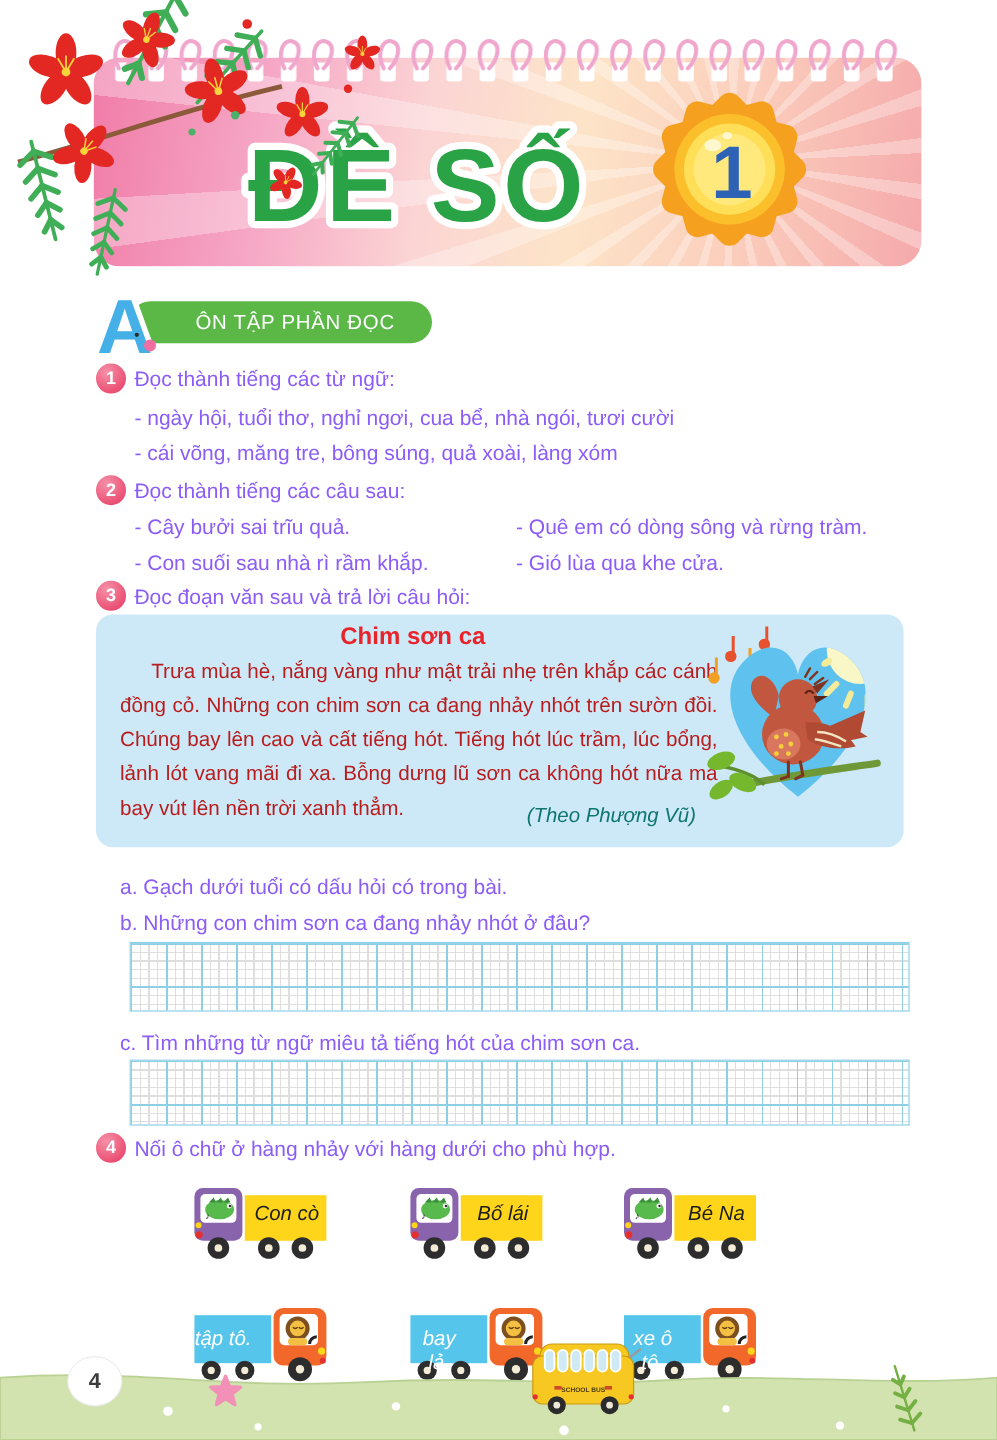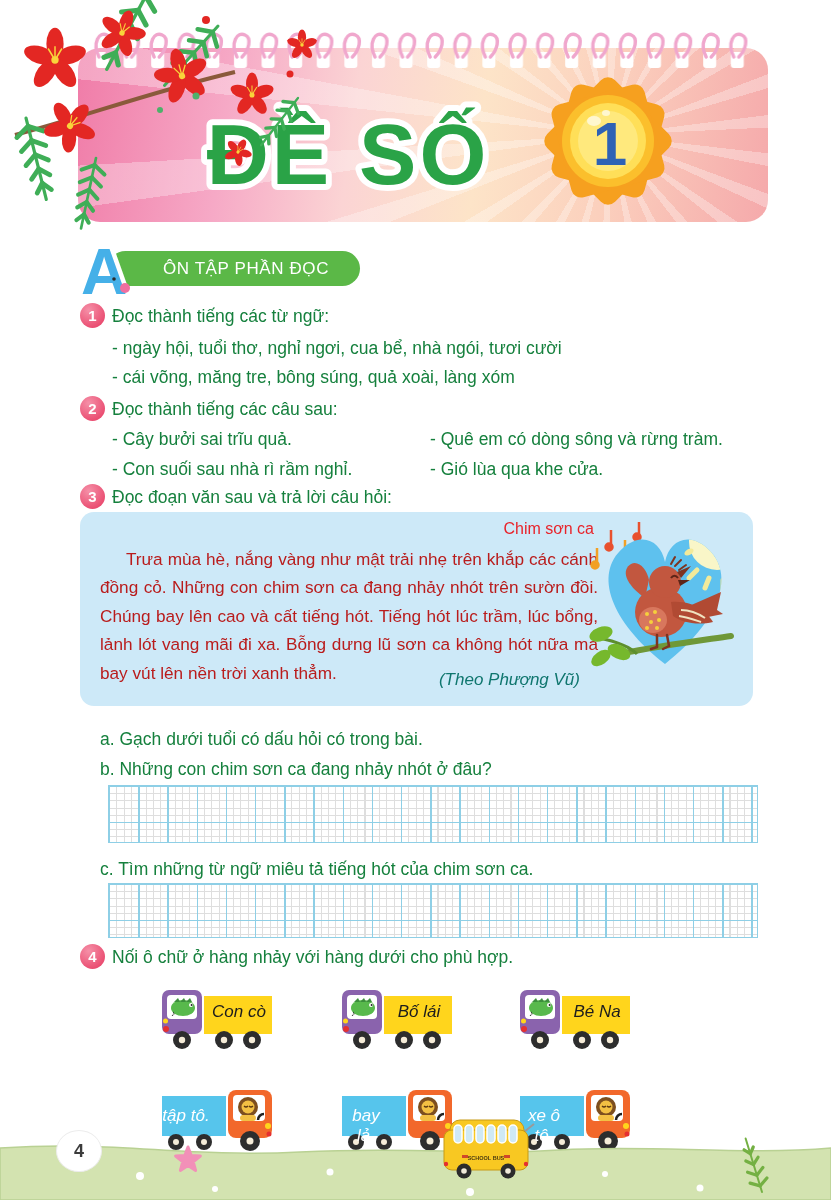--- a/index.html
+++ b/index.html
@@ -20,24 +20,24 @@
     left:108px;top:251px;width:252px;height:35px;border-radius:18px;background:#5bb847;
     display:flex;align-items:center;justify-content:center;padding-left:24px;box-sizing:border-box;
     color:#fff;font-weight:normal;font-size:17px;letter-spacing:.6px;
   }
   
   .qcircle{
     width:25px;height:25px;border-radius:50%;
     background:radial-gradient(circle at 35% 28%, #f590a8, #ea4d71 75%);
     color:#fff;font-weight:bold;font-size:15px;display:flex;align-items:center;justify-content:center;
   }
-  .qtext{font-size:17.5px;color:#15803d;white-space:nowrap;}
+  .qtext{font-size:17.5px;color:#8b5cf6;white-space:nowrap;}
   
   .passage{left:80px;top:512px;width:673px;height:194px;background:#cde9f8;border-radius:14px;}
-  .passage-title{left:14px;top:8px;width:500px;text-align:right;color:#e8232a;font-weight:normal;font-size:16px;}
+  .passage-title{left:14px;top:8px;width:500px;text-align:center;color:#e8232a;font-weight:bold;font-size:20px;}
   .passage-body{
     left:20px;top:33px;width:498px;font-size:17.2px;line-height:28.4px;color:#b91c1c;
     text-align:justify;text-indent:26px;
   }
   .passage-attr{left:20px;top:158px;width:480px;text-align:right;font-style:italic;font-size:17px;color:#0f766e;}
   
   .ogrid{
     width:650px;background:#fff;border:1.6px solid #8ecfe6;box-sizing:border-box;
     background-image:
       repeating-linear-gradient(to right,#8ecfe6 0 1.4px,transparent 1.4px 29.2px),
@@ -157,21 +157,21 @@
 <div class="abs qtext" style="left:112px;top:306px">Đọc thành tiếng các từ ngữ:</div>
 <div class="abs qtext" style="left:112px;top:338px">- ngày hội, tuổi thơ, nghỉ ngơi, cua bể, nhà ngói, tươi cười</div>
 <div class="abs qtext" style="left:112px;top:367px">- cái võng, măng tre, bông súng, quả xoài, làng xóm</div>
 
 <div class="abs qcircle" style="left:80px;top:396px">
     <span>2</span>
   </div>
 <div class="abs qtext" style="left:112px;top:399px">Đọc thành tiếng các câu sau:</div>
 <div class="abs qtext" style="left:112px;top:429px">- Cây bưởi sai trĩu quả.</div>
 <div class="abs qtext" style="left:430px;top:429px">- Quê em có dòng sông và rừng tràm.</div>
-<div class="abs qtext" style="left:112px;top:459px">- Con suối sau nhà rì rầm nghỉ.</div>
+<div class="abs qtext" style="left:112px;top:459px">- Con suối sau nhà rì rầm khắp.</div>
 <div class="abs qtext" style="left:430px;top:459px">- Gió lùa qua khe cửa.</div>
 
 <div class="abs qcircle" style="left:80px;top:484px">
     <span>3</span>
   </div>
 <div class="abs qtext" style="left:112px;top:487px">Đọc đoạn văn sau và trả lời câu hỏi:</div>
 
 <div class="abs passage">
   <div class="abs passage-title">Chim sơn ca</div>
   <div class="abs passage-body">Trưa mùa hè, nắng vàng như mật trải nhẹ trên khắp các cánh đồng cỏ. Những con chim sơn ca đang nhảy nhót trên sườn đồi. Chúng bay lên cao và cất tiếng hót. Tiếng hót lúc trầm, lúc bổng, lảnh lót vang mãi đi xa. Bỗng dưng lũ sơn ca không hót nữa mà bay vút lên nền trời xanh thẳm.</div>

